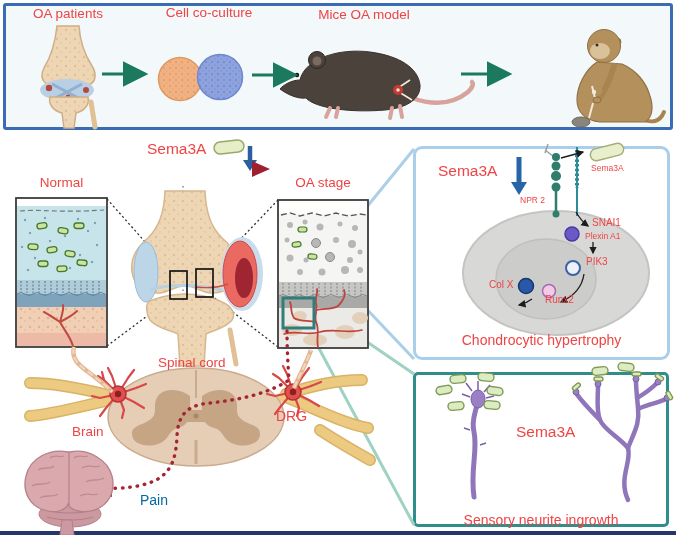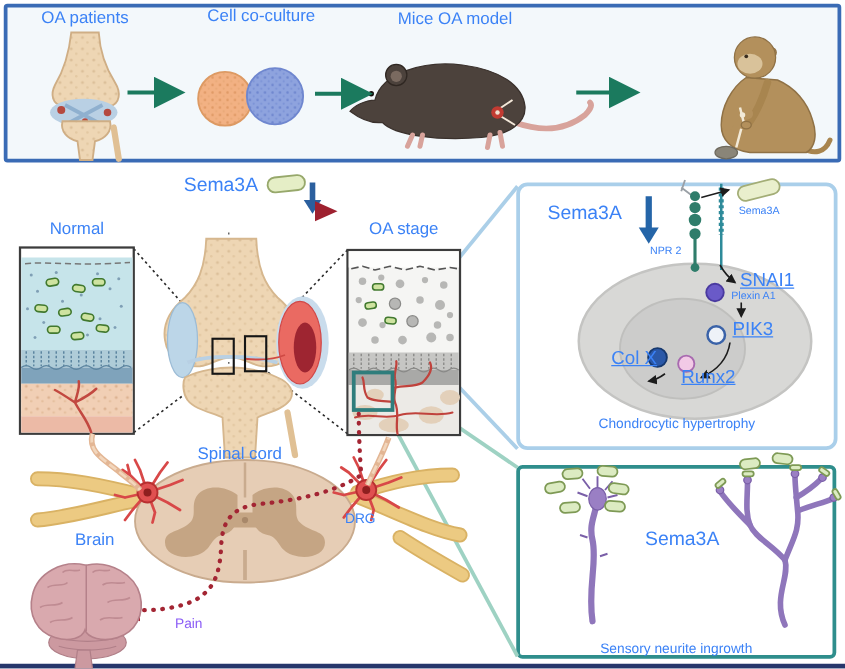--- a/index.html
+++ b/index.html
@@ -7,25 +7,25 @@
         font-family:"Liberation Sans",sans-serif;}
   .panel{position:absolute;box-sizing:border-box;z-index:1;}
   #top-panel{left:3px;top:3px;width:670px;height:127px;border:3.5px solid #3a6bb5;
              background:#f3f8fb;border-radius:3px;}
   #box-hyp{left:413px;top:146px;width:257px;height:214px;border:3px solid #aacfea;
            background:#ffffff;border-radius:9px;}
   #box-neu{left:413px;top:372px;width:256px;height:155px;border:3px solid #2f8e8c;
            background:#ffffff;border-radius:5px;}
   #bottom-bar{left:0;top:531px;width:676px;height:4px;background:#26366b;}
   #art{position:absolute;left:0;top:0;z-index:2;pointer-events:none;}
-  .lbl{position:absolute;z-index:3;color:#3b82f6;white-space:nowrap;line-height:1.1;}
+  .lbl{position:absolute;z-index:3;color:#ef4444;white-space:nowrap;line-height:1.1;}
   .ctr{text-align:center;}
-  .fs13{font-size:13.5px;} .fs15{font-size:15.5px;} .fs14{font-size:11px;}
-  .fs9{font-size:15px;text-decoration:underline;} .fs8{font-size:8.5px;}
-  #lbl-pain{color:#8b5cf6;}
+  .fs13{font-size:13.5px;} .fs15{font-size:15.5px;} .fs14{font-size:14px;}
+  .fs9{font-size:10px;} .fs8{font-size:8.5px;}
+  #lbl-pain{color:#0369a1;}
 </style>
 </head>
 <body>
 
 <div id="page">
 
   <div class="panel" id="top-panel"></div>
   <div class="panel" id="box-hyp"></div>
   <div class="panel" id="box-neu"></div>
   <div class="panel" id="bottom-bar"></div>
@@ -419,21 +419,21 @@
   </svg>
 
   <div class="lbl ctr fs13" style="left:22px;top:7px;width:92px;">OA patients</div>
   <div class="lbl ctr fs13" style="left:306px;top:8px;width:116px;">Mice OA model</div>
   <div class="lbl ctr fs13" style="left:158px;top:6px;width:102px;">Cell co-culture</div>
 
   <div class="lbl fs15" style="left:147px;top:140px;">Sema3A</div>
   <div class="lbl ctr fs13" style="left:16px;top:176px;width:91px;">Normal</div>
   <div class="lbl ctr fs13" style="left:282px;top:176px;width:82px;">OA stage</div>
   <div class="lbl fs13" style="left:158px;top:356px;">Spinal cord</div>
-  <div class="lbl fs13" style="left:60px;top:425px;">Brain</div>
+  <div class="lbl fs13" style="left:72px;top:425px;">Brain</div>
   <div class="lbl fs14" style="left:276px;top:409px;">DRG</div>
   <div class="lbl fs14" id="lbl-pain" style="left:140px;top:493px;">Pain</div>
 
   <div class="lbl fs15" style="left:438px;top:162px;">Sema3A</div>
   <div class="lbl fs8" style="left:591px;top:164px;">Sema3A</div>
   <div class="lbl fs8" style="left:520px;top:196px;">NPR 2</div>
   <div class="lbl fs8" style="left:585px;top:196px;margin-top:36px;">Plexin A1</div>
   <div class="lbl fs9" style="left:592px;top:217px;">SNAI1</div>
   <div class="lbl fs9" style="left:586px;top:256px;">PIK3</div>
   <div class="lbl fs9" style="left:489px;top:279px;">Col X</div>

